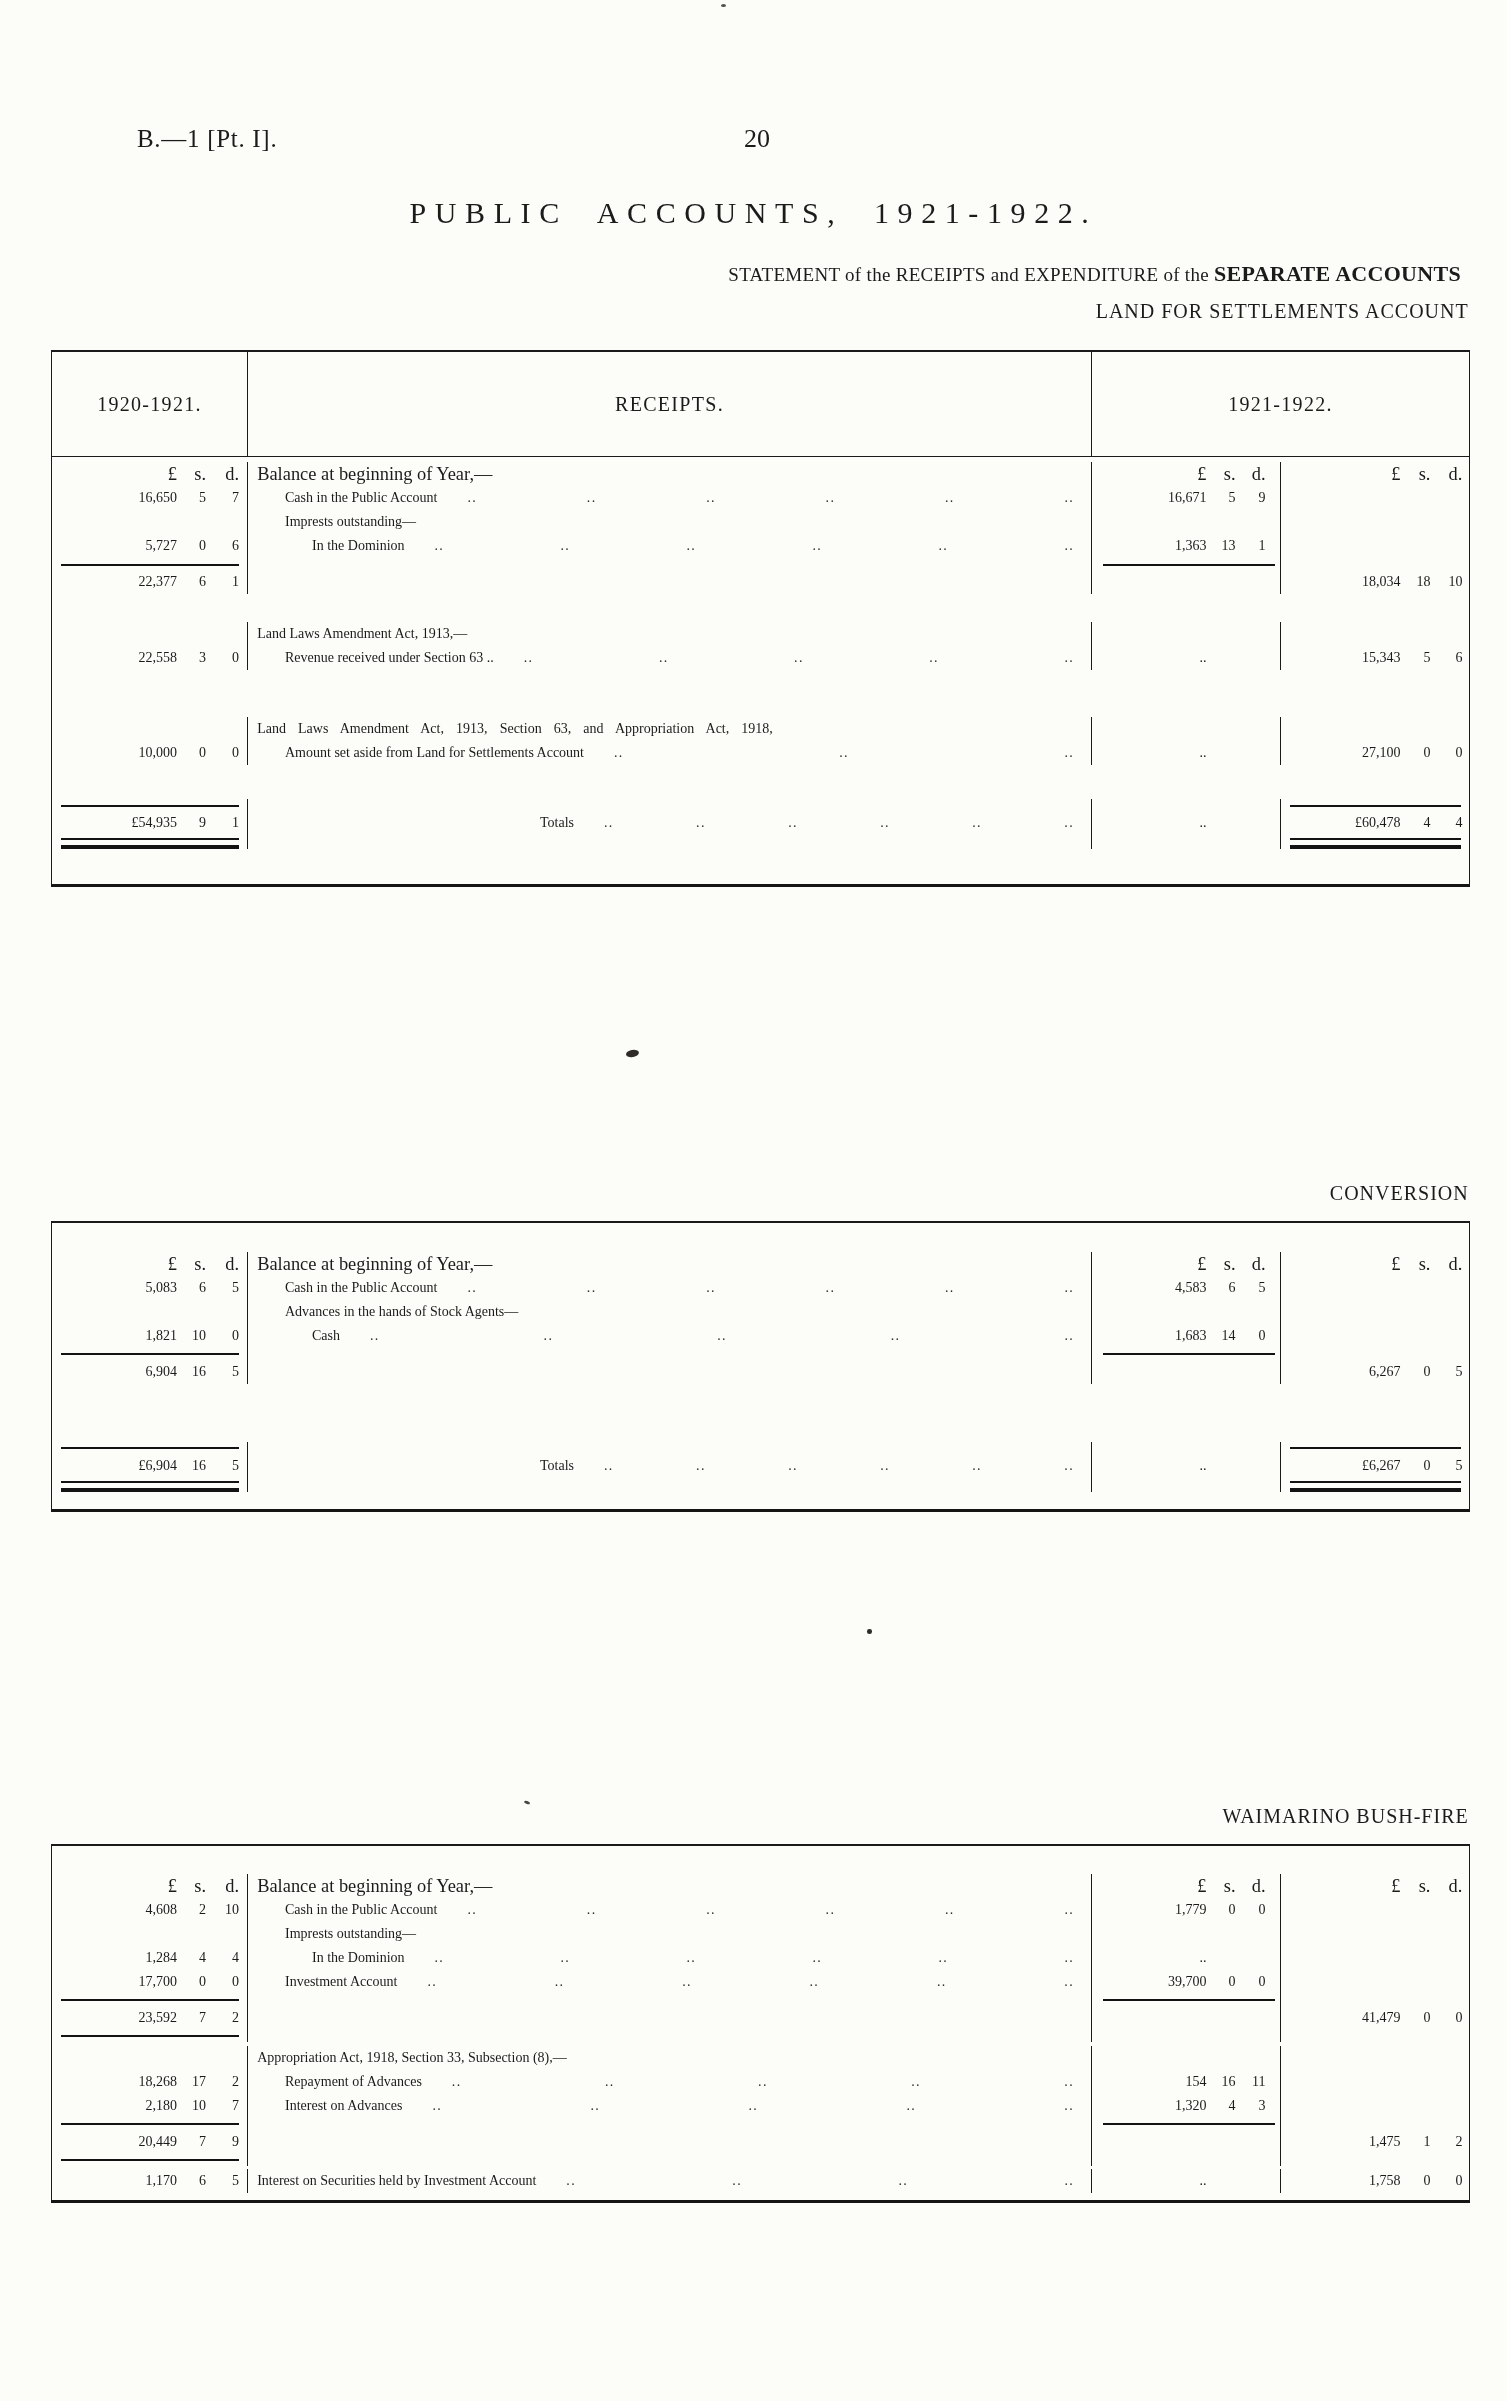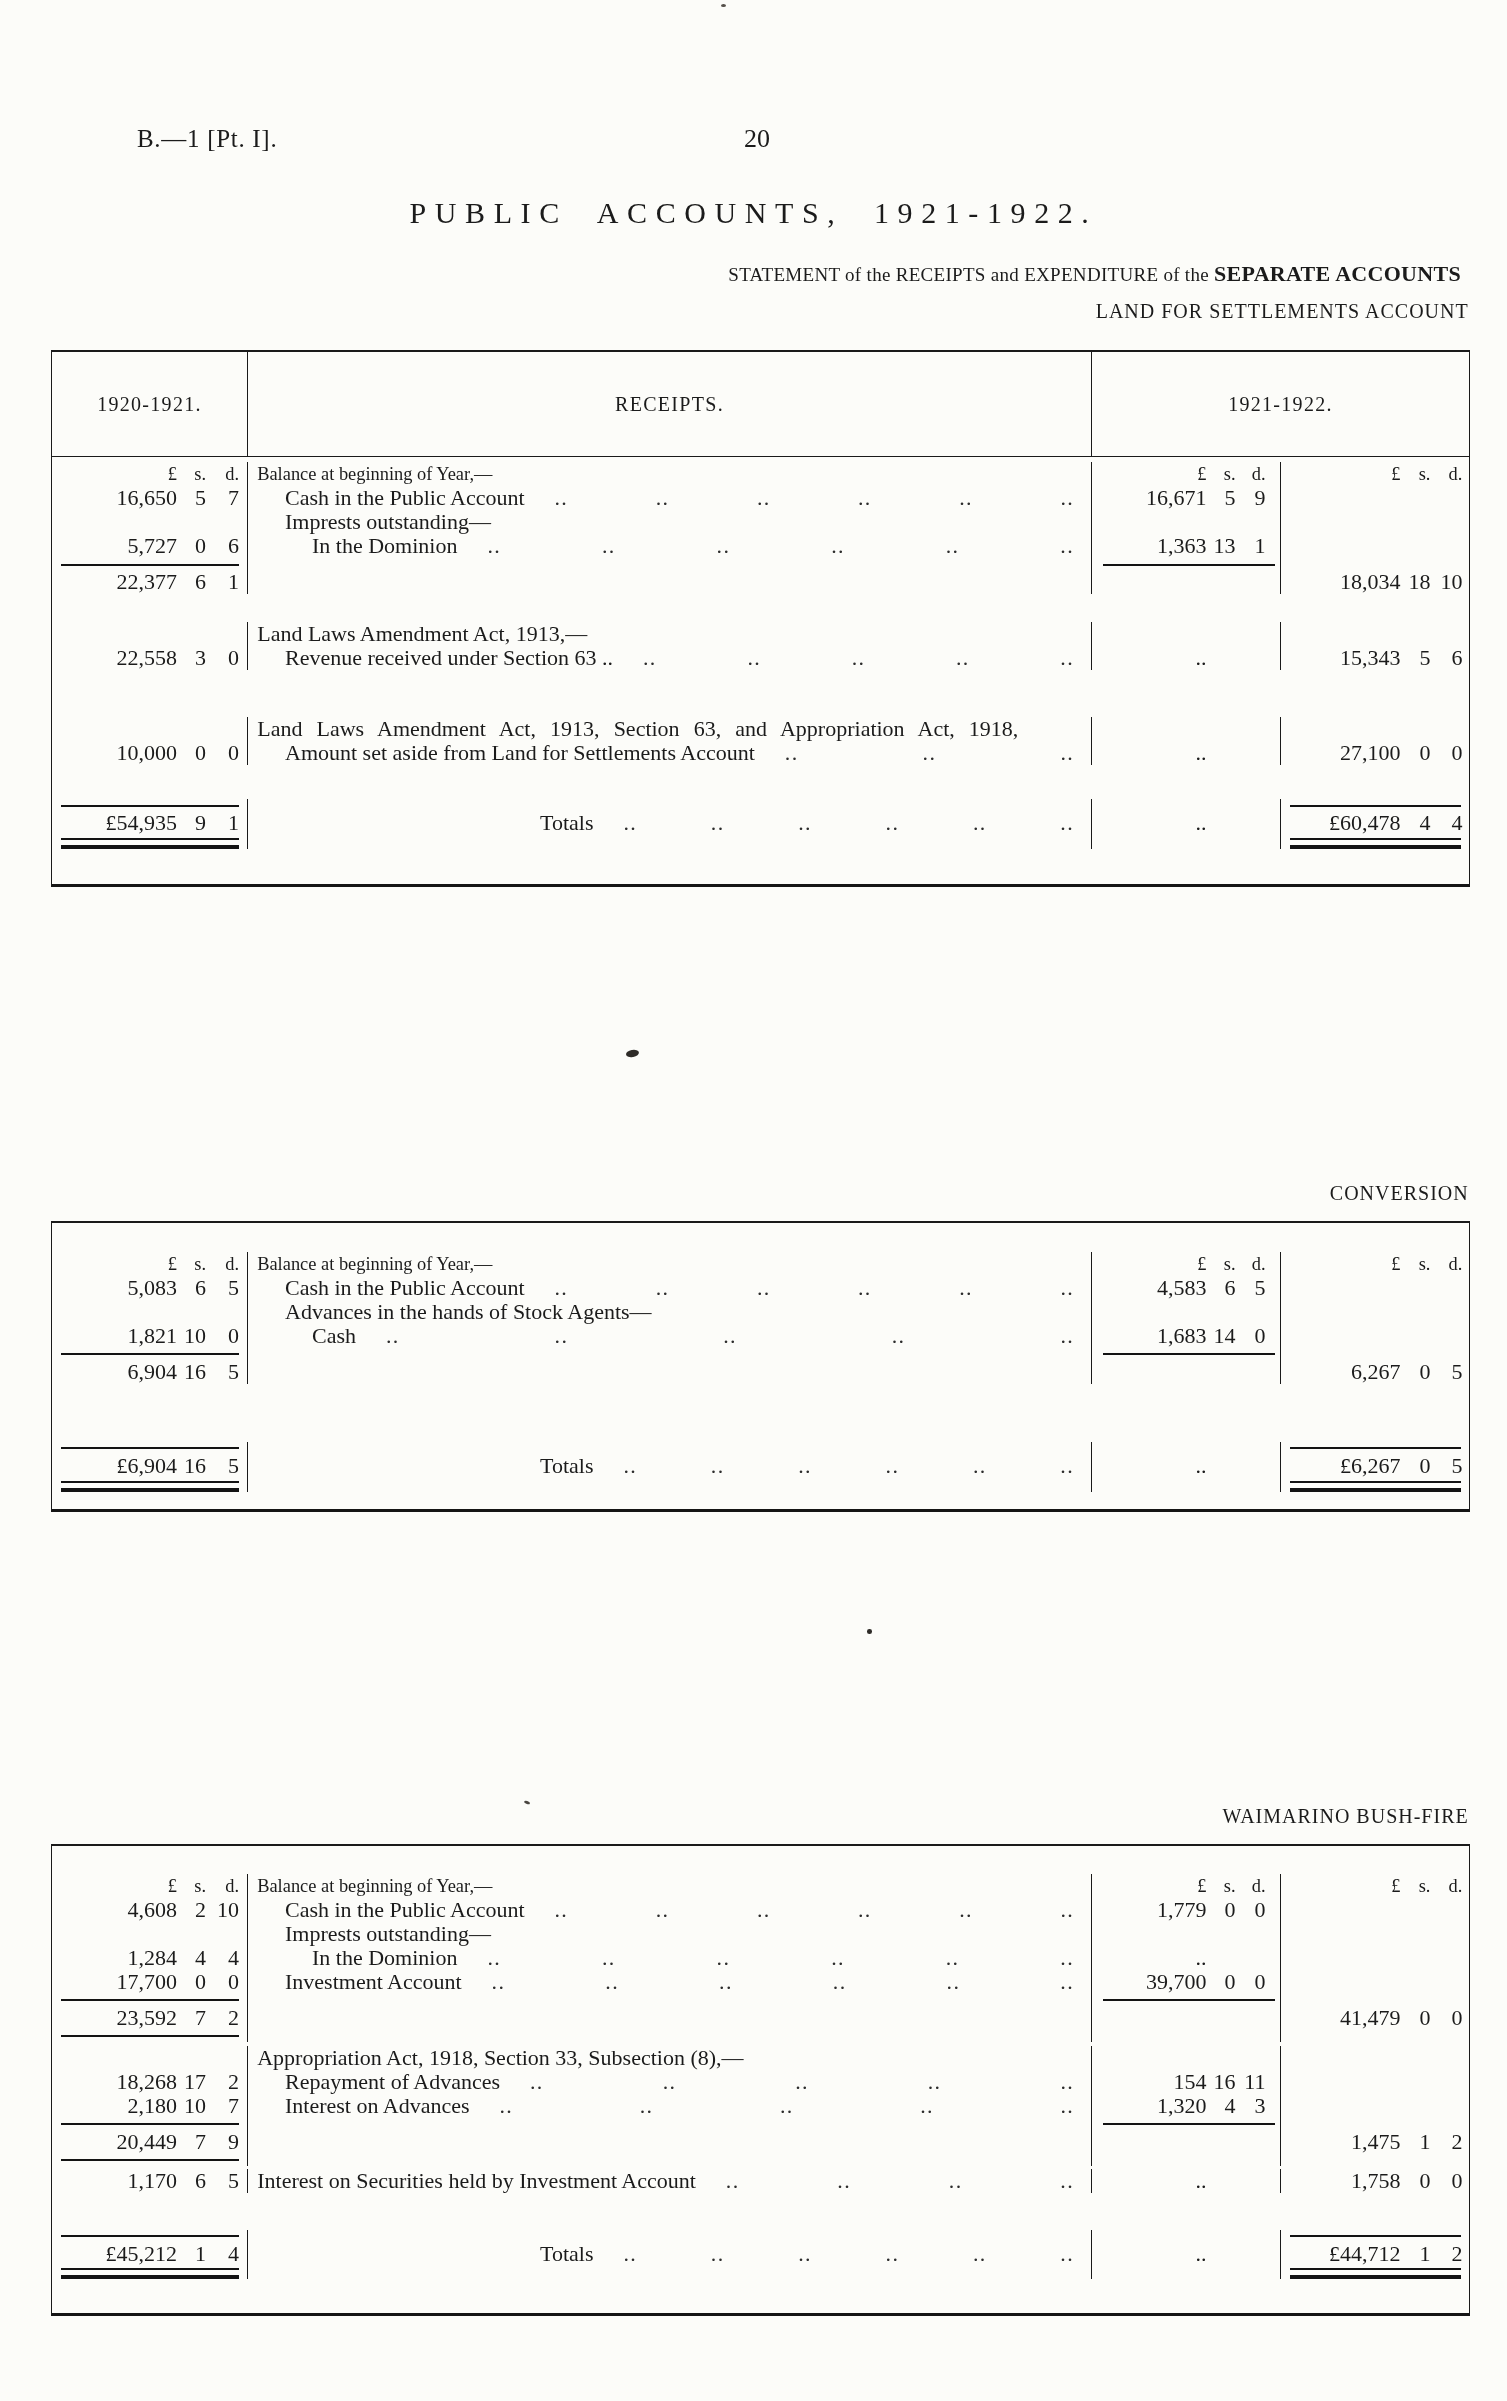--- a/index.html
+++ b/index.html
@@ -11,36 +11,36 @@
   }
   .abs{position:absolute;}
   #doc-ref{left:137px;top:125px;font-size:25px;letter-spacing:0.7px;}
   #page-number{left:711px;top:124px;width:92px;text-align:center;font-size:26px;}
   #page-title{left:0;right:0;top:196px;text-align:center;font-size:30px;letter-spacing:8.6px;word-spacing:14.5px;}
   #subtitle{right:46px;top:261px;text-align:right;font-size:19px;letter-spacing:0.3px;}
   #subtitle .bold-part{font-weight:bold;font-size:22px;}
   .table-block{position:absolute;left:51px;width:1408px;padding-left:11px;}
   #block-0{top:350px;height:537px;}
   #block-1{top:1221px;height:291px;}
-  #block-2{top:1844px;height:472px;}
+  #block-2{top:1844px;height:359px;}
   .section-label{position:absolute;right:1.3px;top:-39px;font-size:20px;letter-spacing:1px;white-space:nowrap;}
   #block-0 .section-label{top:-50px;}
   .acct-table{
     position:absolute;inset:0;
     border:1.3px solid #1a1a1a;border-top-width:2px;border-bottom:3.3px solid #151515;
     overflow:hidden;
   }
   
   .thead{display:flex;height:104px;border-bottom:1.3px solid #1a1a1a;font-size:20px;letter-spacing:1.3px;}
   .th1,.th2,.th3{display:flex;align-items:center;justify-content:center;height:100%;}
   .th1{width:195px;border-right:1.3px solid #1a1a1a;}
   .th2{width:843px;border-right:1.3px solid #1a1a1a;}
   .th3{flex:1;}
   
-  .row{display:flex;min-height:24px;line-height:24px;font-size:22px;}
+  .row{display:flex;min-height:24px;line-height:24px;font-size:14px;}
   .c1{width:195px;border-right:1.3px solid #1a1a1a;}
   .dc{width:843px;border-right:1.3px solid #1a1a1a;display:flex;}
   .c3{width:188px;border-right:1.3px solid #1a1a1a;}
   .c4{flex:1;}
   .mc{display:flex;align-items:baseline;height:100%;}
   .mp{flex:1;text-align:right;}
   .ms{width:29px;text-align:right;}
   .md{width:33px;text-align:right;padding-right:8px;}
   .c3 .md{width:30px;padding-right:14.5px;}
   .c4 .ms{width:30px;}

